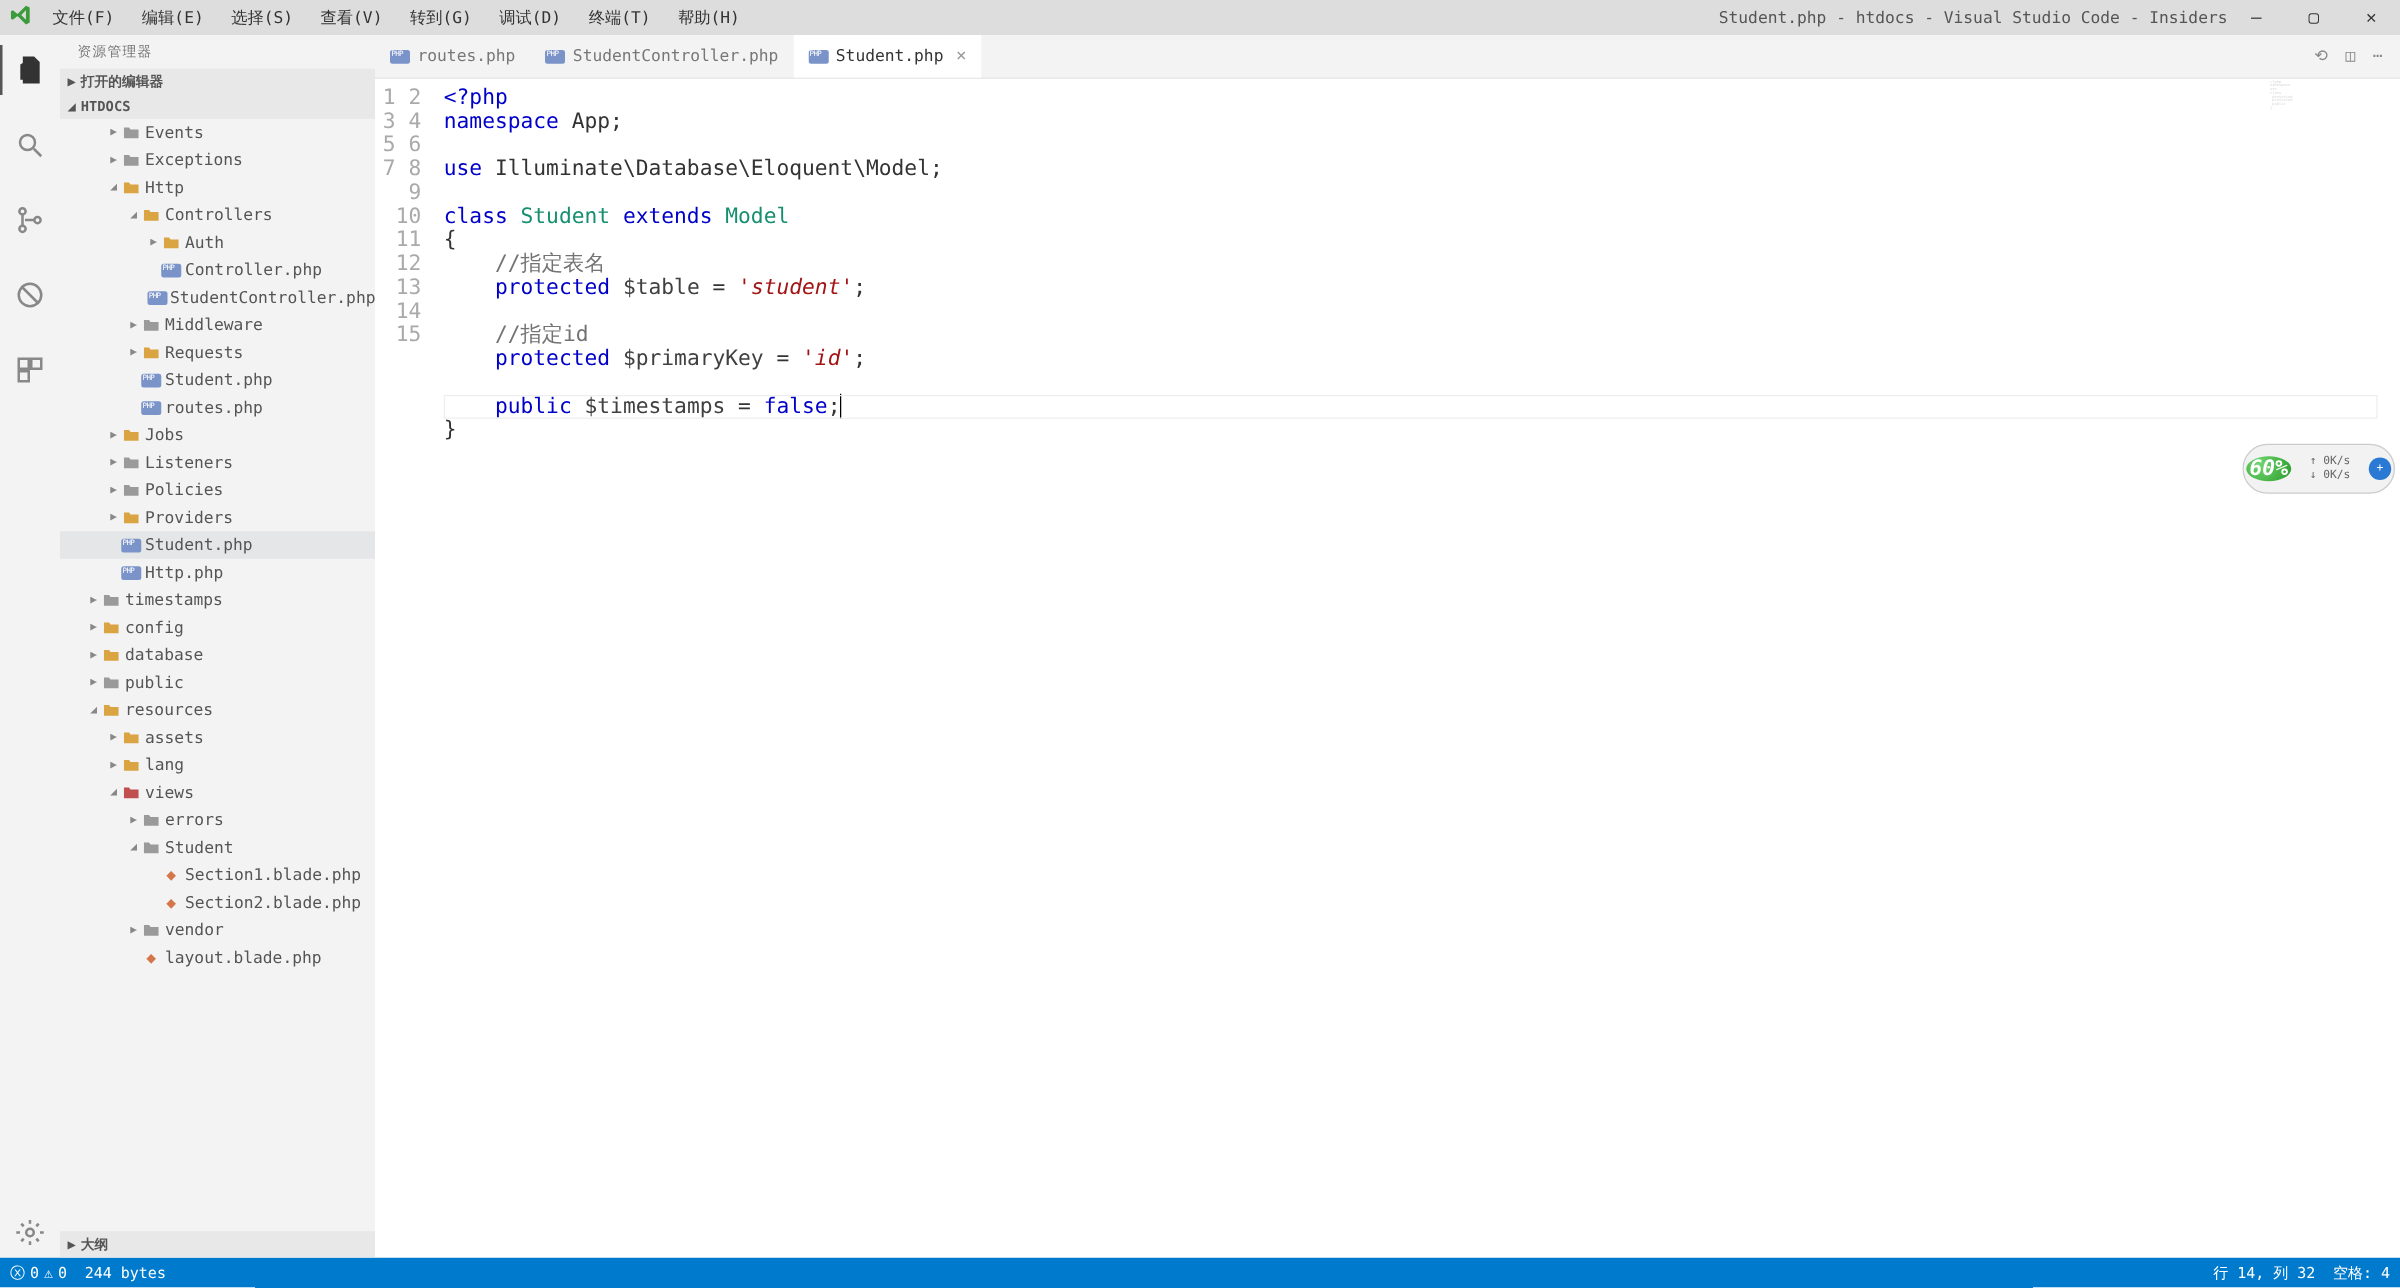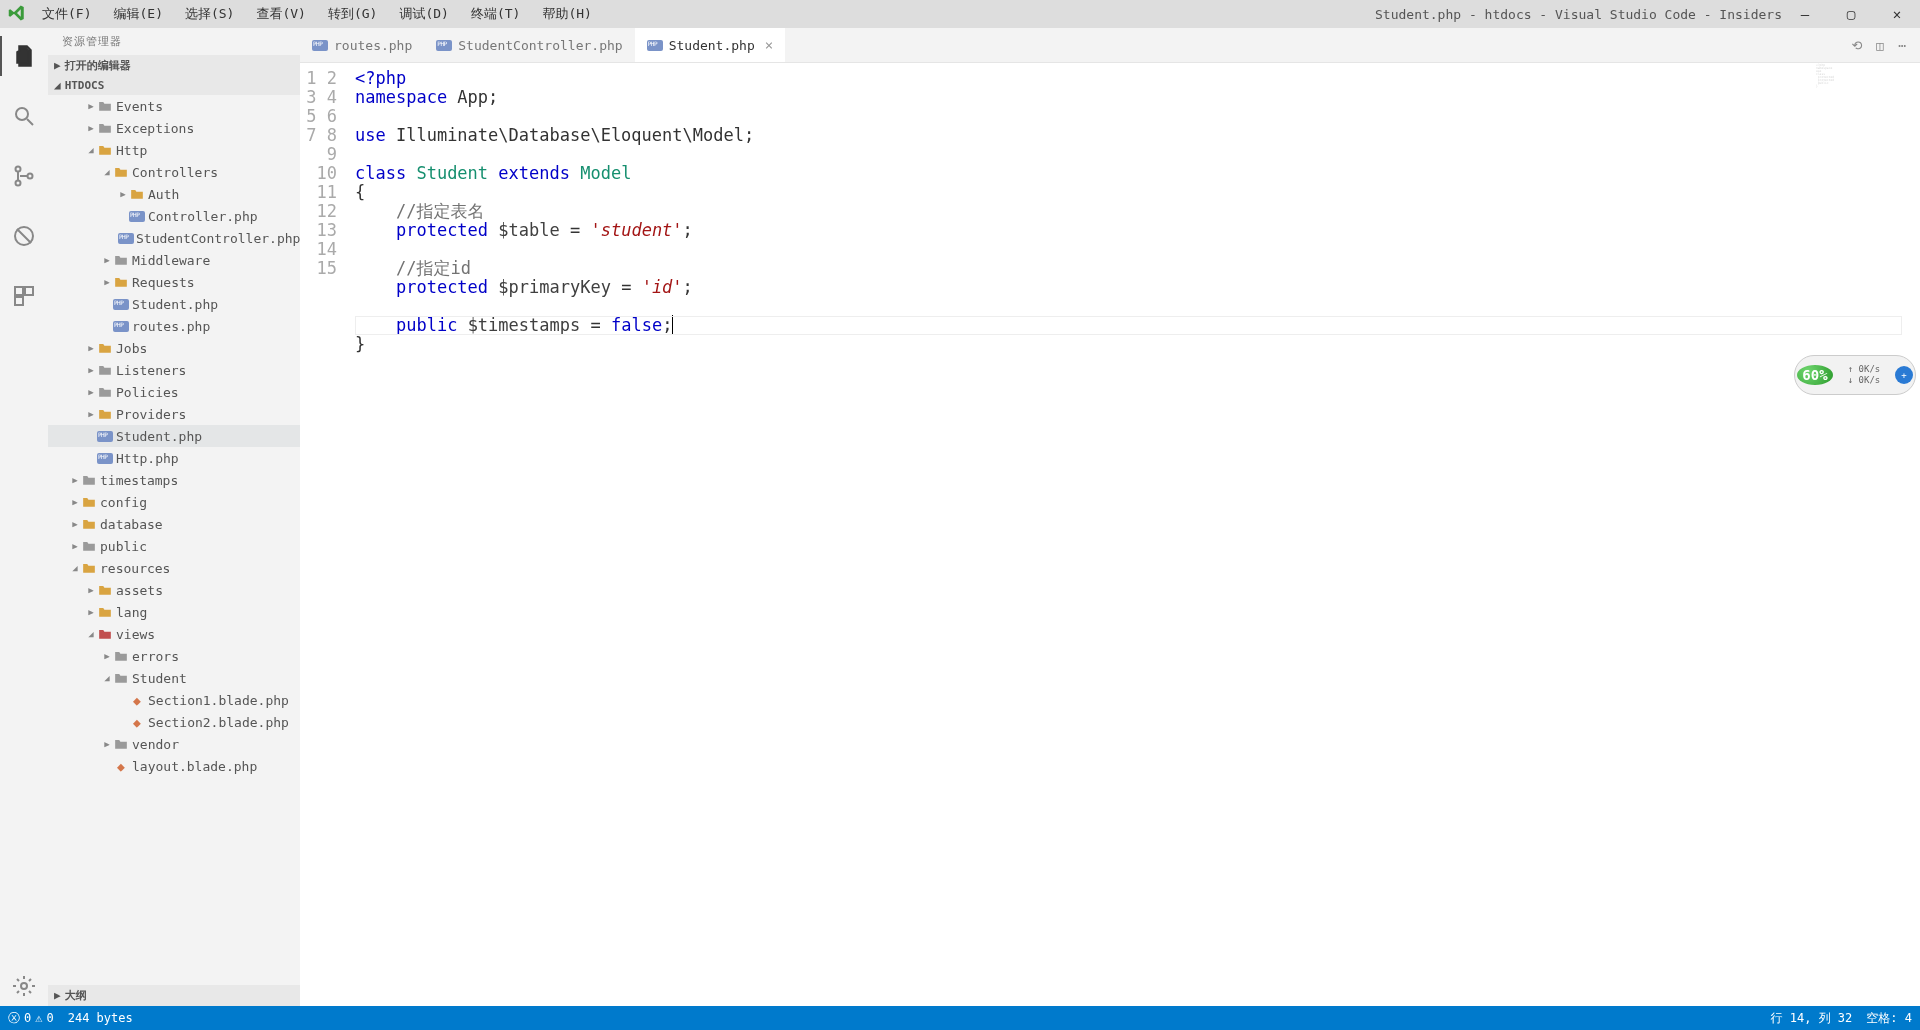--- a/index.html
+++ b/index.html
@@ -55,21 +55,21 @@
 
 .minimap { position:absolute; top:36px; right:14px; width:90px; height:70px; opacity:.35; font-size:3px; line-height:3px; white-space:pre; color:#888; }
 
 
 .status { height:24px; background:#007acc; color:#fff; display:flex; align-items:center; font-size:12px; padding:0 8px; gap:14px; }
 .status .spacer { flex:1; }
 .status span { display:flex; align-items:center; gap:4px; }
 
 
 .widget { position:absolute; top:355px; right:4px; width:122px; height:40px; background:#f2f2f2; border:1px solid #ccc; border-radius:20px; display:flex; align-items:center; padding:2px; font-size:9px; }
-.widget .ball { width:36px;height:20px;border-radius:50%;background:radial-gradient(circle at 30% 30%,#6fd66f,#2a9a2a);color:#fff;display:flex;align-items:center;justify-content:center;font-weight:bold;font-size:14px; }
+.widget .ball { width:36px;height:20px;border-radius:50%;background:radial-gradient(circle at 30% 30%,#6fd66f,#2a9a2a);color:#fff;display:flex;align-items:center;justify-content:center;font-weight:bold;font-size:17px;font-style:italic; }
 .widget .spd { flex:1; display:flex; flex-direction:column; align-items:center; color:#666; line-height:11px; }
 .widget .plus { width:18px;height:18px;border-radius:50%;background:#2a7ad4;color:#fff;display:flex;align-items:center;justify-content:center; }
 
 .ico-folder { width:14px; height:12px; }
 .php-badge { display:inline-block; width:16px; height:11px; background:#7a93c8; border-radius:2px; position:relative; }
 .php-badge::after { content:"PHP"; position:absolute; font-size:6px; color:#fff; left:1px; top:0; letter-spacing:-0.5px; }
 </style>
 </head>
 <body>
 

